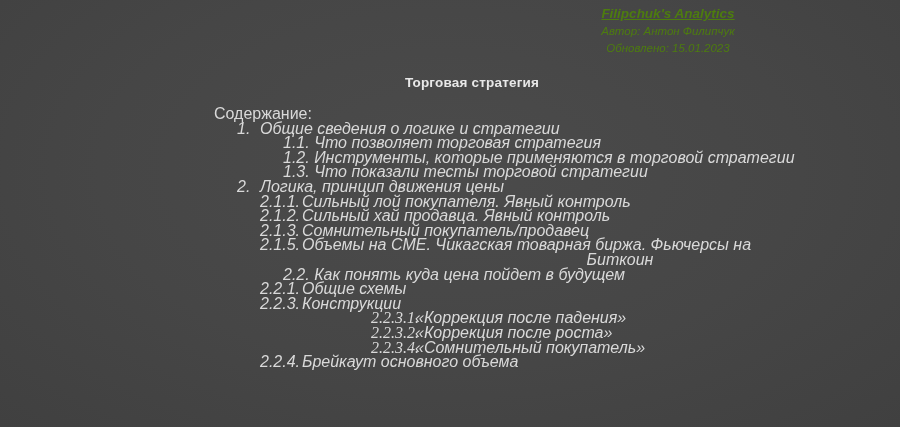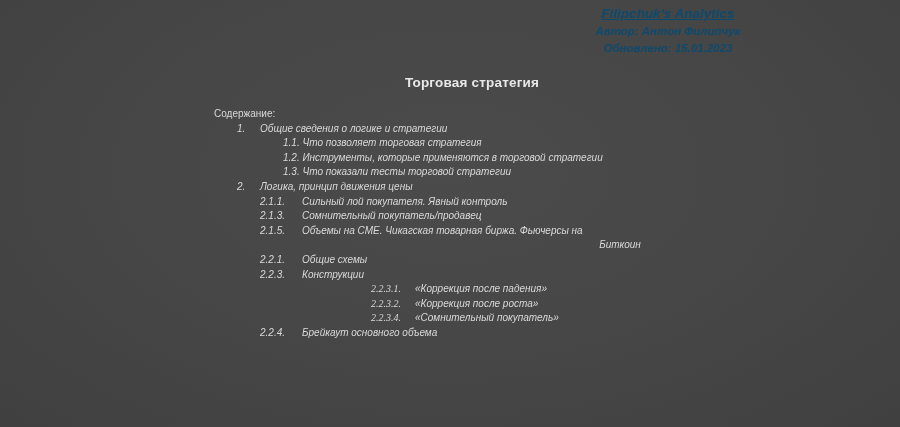--- a/index.html
+++ b/index.html
@@ -9,39 +9,39 @@
     font-family:"Liberation Sans", sans-serif;
   }
   .page{
     position:absolute;inset:0;
     color:#d9d9d9;
     filter:blur(.3px);
   }
   
   .doc-header{
     position:absolute;left:568px;top:5px;width:200px;
-    text-align:center;font-style:italic;color:#0c4a6e;
+    text-align:center;font-style:italic;color:#4d7c0f;
   }
   .brand{
     font-size:13.5px;font-weight:bold;
     text-decoration:underline;
     line-height:18px;white-space:nowrap;
   }
-  .hline{font-size:11.5px;line-height:17px;white-space:nowrap;font-weight:bold;}
+  .hline{font-size:11.5px;line-height:17px;white-space:nowrap;}
   
   .title{
     position:absolute;left:0;top:75px;width:944px;margin:0;
     text-align:center;
     font-size:13.5px;font-weight:bold;color:#e8e8e8;
     letter-spacing:.2px;
   }
   
   .toc{
     position:absolute;left:212px;top:107px;width:680px;
-    font-size:10px;font-style:italic;line-height:14.6px;
+    font-size:16px;font-style:italic;line-height:14.6px;
   }
   .caption{font-style:normal;padding-left:2px;}
   .line{white-space:nowrap;height:14.6px;}
   .num{display:inline-block;}
   .lv1 .num{margin-left:25px;width:23px;}
   .lv2{padding-left:71px;}
   .lv3 .num{margin-left:48px;width:42px;}
   .lv4 .num{margin-left:159px;width:44px;font-family:Liberation Serif, serif;}
   .lvwrap{padding-left:136px;text-align:center;}
 </style>
@@ -59,23 +59,25 @@
   <h1 class="title">Торговая стратегия</h1>
 
   <div class="toc" id="toc">
     <div class="caption">Содержание:</div>
   <div class="line lv1"><span class="num">1.</span><span class="txt">Общие сведения о логике и стратегии</span></div>
       <div class="line lv2"><span class="txt">1.1. Что позволяет торговая стратегия</span></div>
       <div class="line lv2"><span class="txt">1.2. Инструменты, которые применяются в торговой стратегии</span></div>
       <div class="line lv2"><span class="txt">1.3. Что показали тесты торговой стратегии</span></div>
       <div class="line lv1"><span class="num">2.</span><span class="txt">Логика, принцип движения цены</span></div>
       <div class="line lv3"><span class="num">2.1.1.</span><span class="txt">Сильный лой покупателя. Явный контроль</span></div>
+      <div class="line lv3"><span class="num">2.1.2.</span><span class="txt">Сильный хай продавца. Явный контроль</span></div>
       <div class="line lv3"><span class="num">2.1.3.</span><span class="txt">Сомнительный покупатель/продавец</span></div>
       <div class="line lv3"><span class="num">2.1.5.</span><span class="txt">Объемы на CME. Чикагская товарная биржа. Фьючерсы на</span></div>
       <div class="line lvwrap"><span class="txt">Биткоин</span></div>
+      <div class="line lv2"><span class="txt">2.2. Как понять куда цена пойдет в будущем</span></div>
       <div class="line lv3"><span class="num">2.2.1.</span><span class="txt">Общие схемы</span></div>
       <div class="line lv3"><span class="num">2.2.3.</span><span class="txt">Конструкции</span></div>
       <div class="line lv4"><span class="num">2.2.3.1.</span><span class="txt">«Коррекция после падения»</span></div>
       <div class="line lv4"><span class="num">2.2.3.2.</span><span class="txt">«Коррекция после роста»</span></div>
       <div class="line lv4"><span class="num">2.2.3.4.</span><span class="txt">«Сомнительный покупатель»</span></div>
       <div class="line lv3"><span class="num">2.2.4.</span><span class="txt">Брейкаут основного объема</span></div>
     </div>
 
 </div>
 

